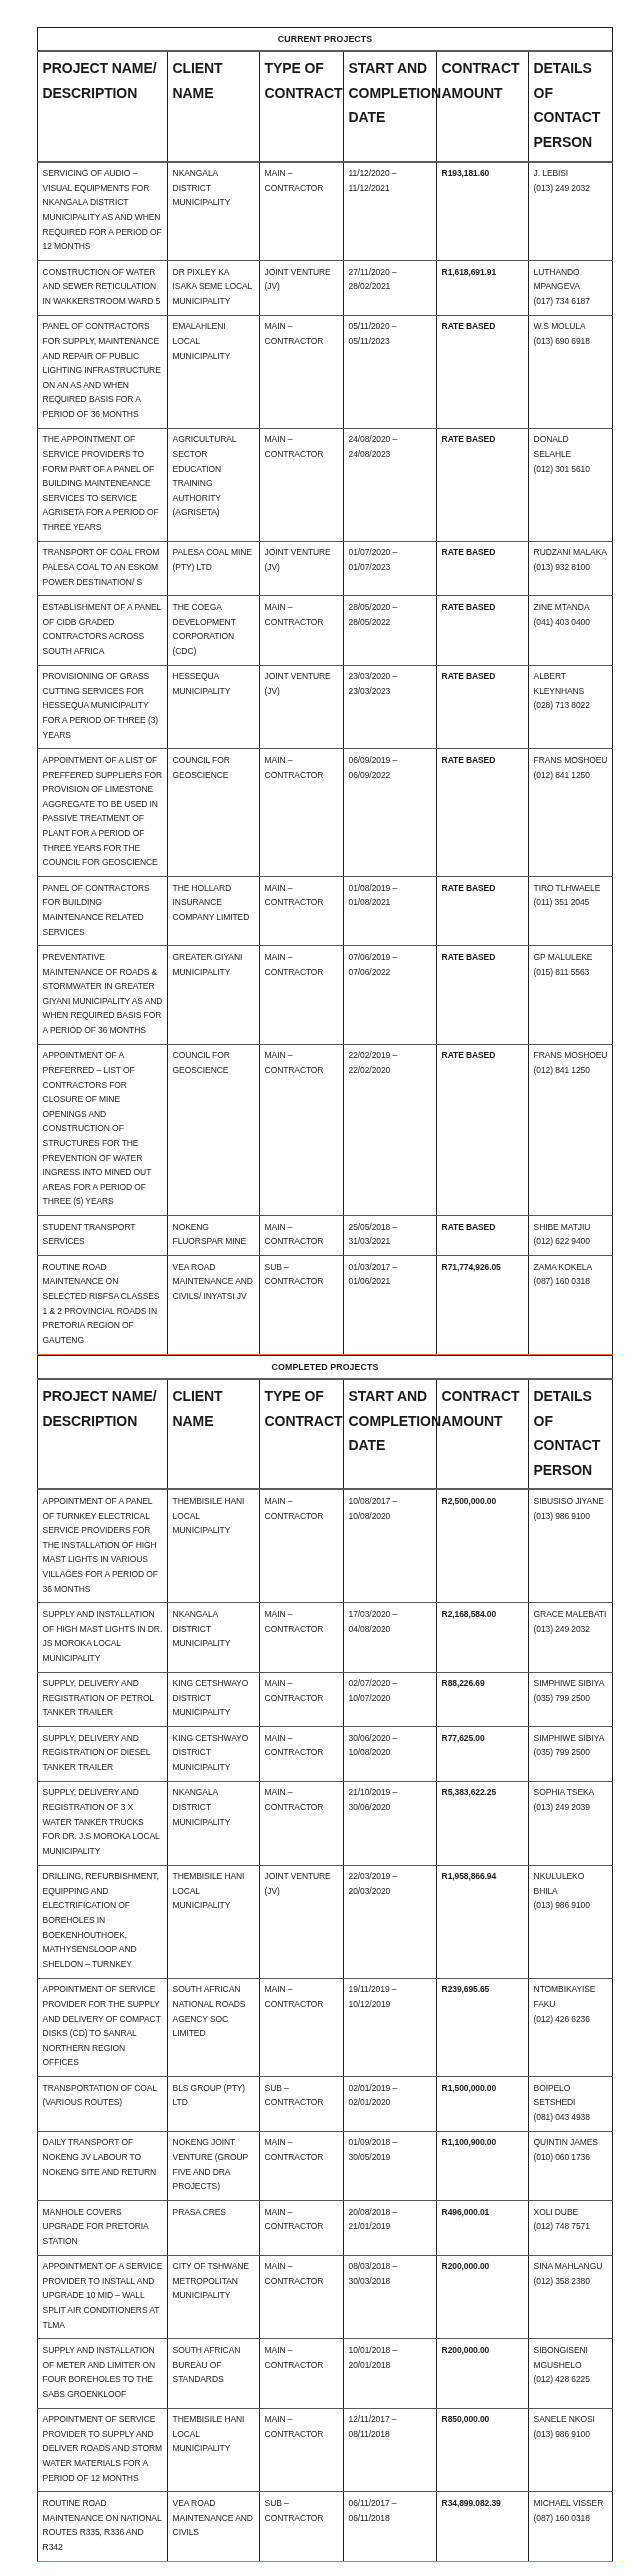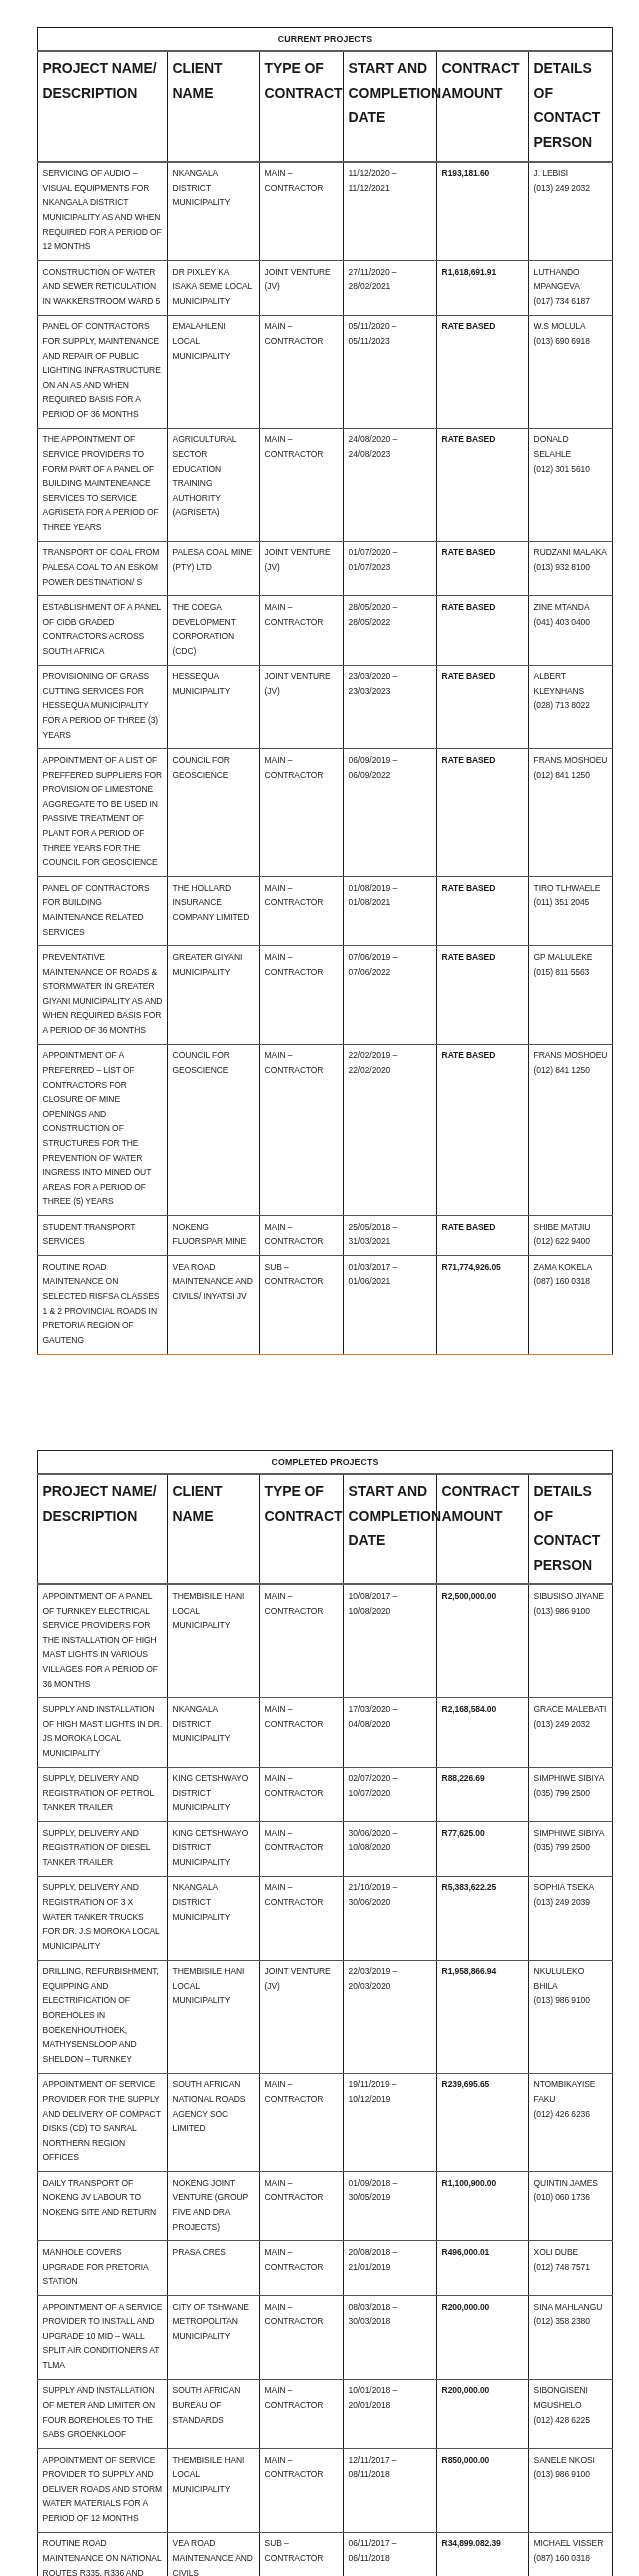--- a/index.html
+++ b/index.html
@@ -17,21 +17,20 @@
     padding: 27px 26px 11.3px 37px;
     box-sizing: border-box;
   }
   table.projects-table {
     width: 576px;
     border-collapse: collapse;
     table-layout: fixed;
     border: 1px solid #1f1f1f;
   }
   table.projects-table:first-of-type {
-    margin-bottom: 95px;
   }
   tr.title-row th {
     font-size: 8.8px;
     font-weight: bold;
     text-align: center;
     padding: 6.2px 4.1px;
     letter-spacing: 0.1px;
     border: 0.5px solid #1f1f1f;
     border-bottom: 2.1px solid #5a5a5a;
   }
@@ -335,20 +334,31 @@
           <td>SOUTH AFRICAN NATIONAL ROADS AGENCY SOC LIMITED</td>
           <td>MAIN – CONTRACTOR</td>
           <td>19/11/2019 – 10/12/2019</td>
           <td class="amount">R239,695.65</td>
           <td>
             <div>NTOMBIKAYISE FAKU</div>
             <div>(012) 426 6236</div>
           </td>
         </tr>
         <tr>
+          <td>TRANSPORTATION OF COAL (VARIOUS ROUTES)</td>
+          <td>BLS GROUP (PTY) LTD</td>
+          <td>SUB – CONTRACTOR</td>
+          <td>02/01/2019 – 02/01/2020</td>
+          <td class="amount">R1,500,000.00</td>
+          <td>
+            <div>BOIPELO SETSHEDI</div>
+            <div>(081) 043 4938</div>
+          </td>
+        </tr>
+        <tr>
           <td>DAILY TRANSPORT OF NOKENG JV LABOUR TO NOKENG SITE AND RETURN</td>
           <td>NOKENG JOINT VENTURE (GROUP FIVE AND DRA PROJECTS)</td>
           <td>MAIN – CONTRACTOR</td>
           <td>01/09/2018 – 30/05/2019</td>
           <td class="amount">R1,100,900.00</td>
           <td>
             <div>QUINTIN JAMES</div>
             <div>(010) 060 1736</div>
           </td>
         </tr>

